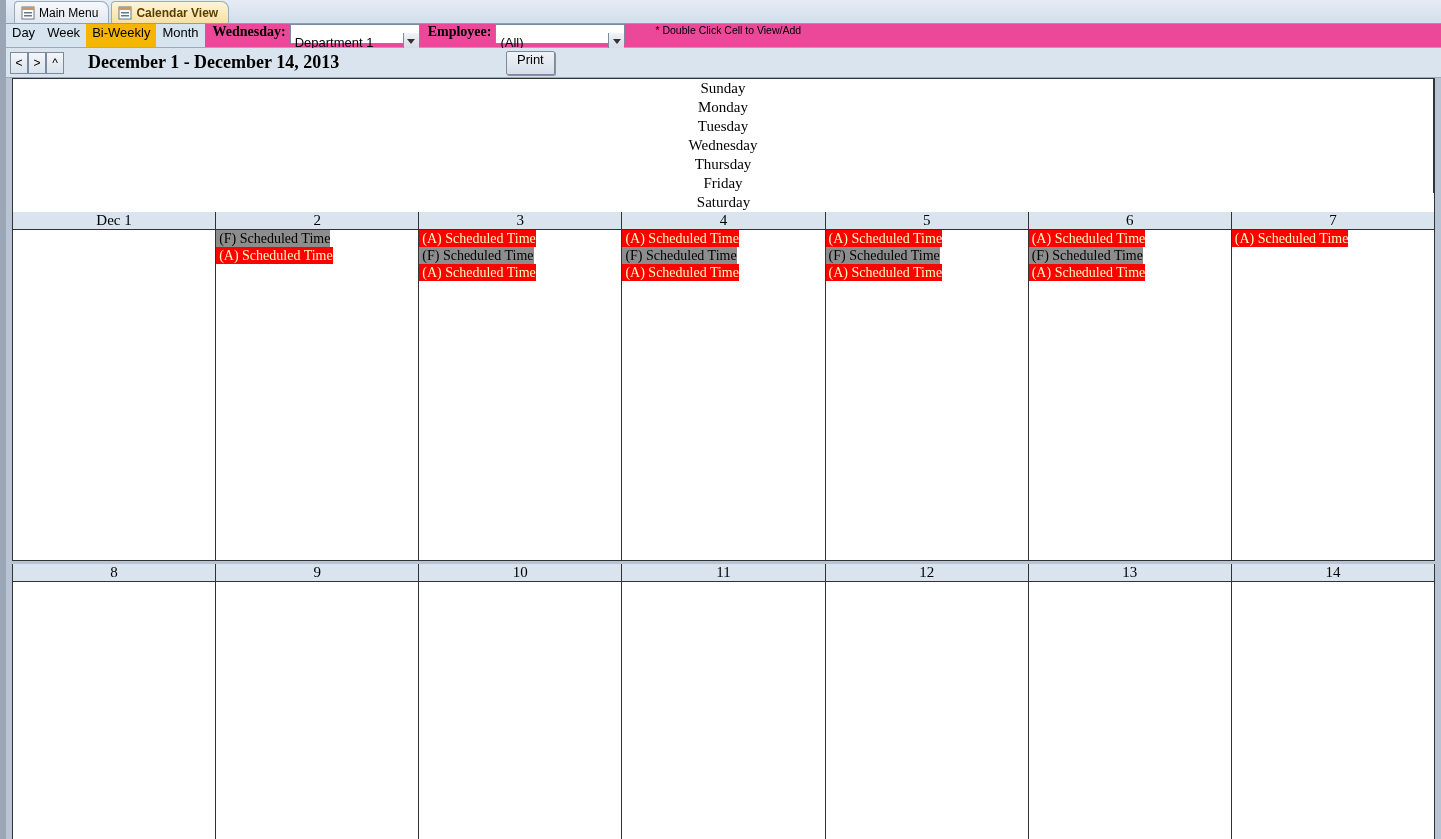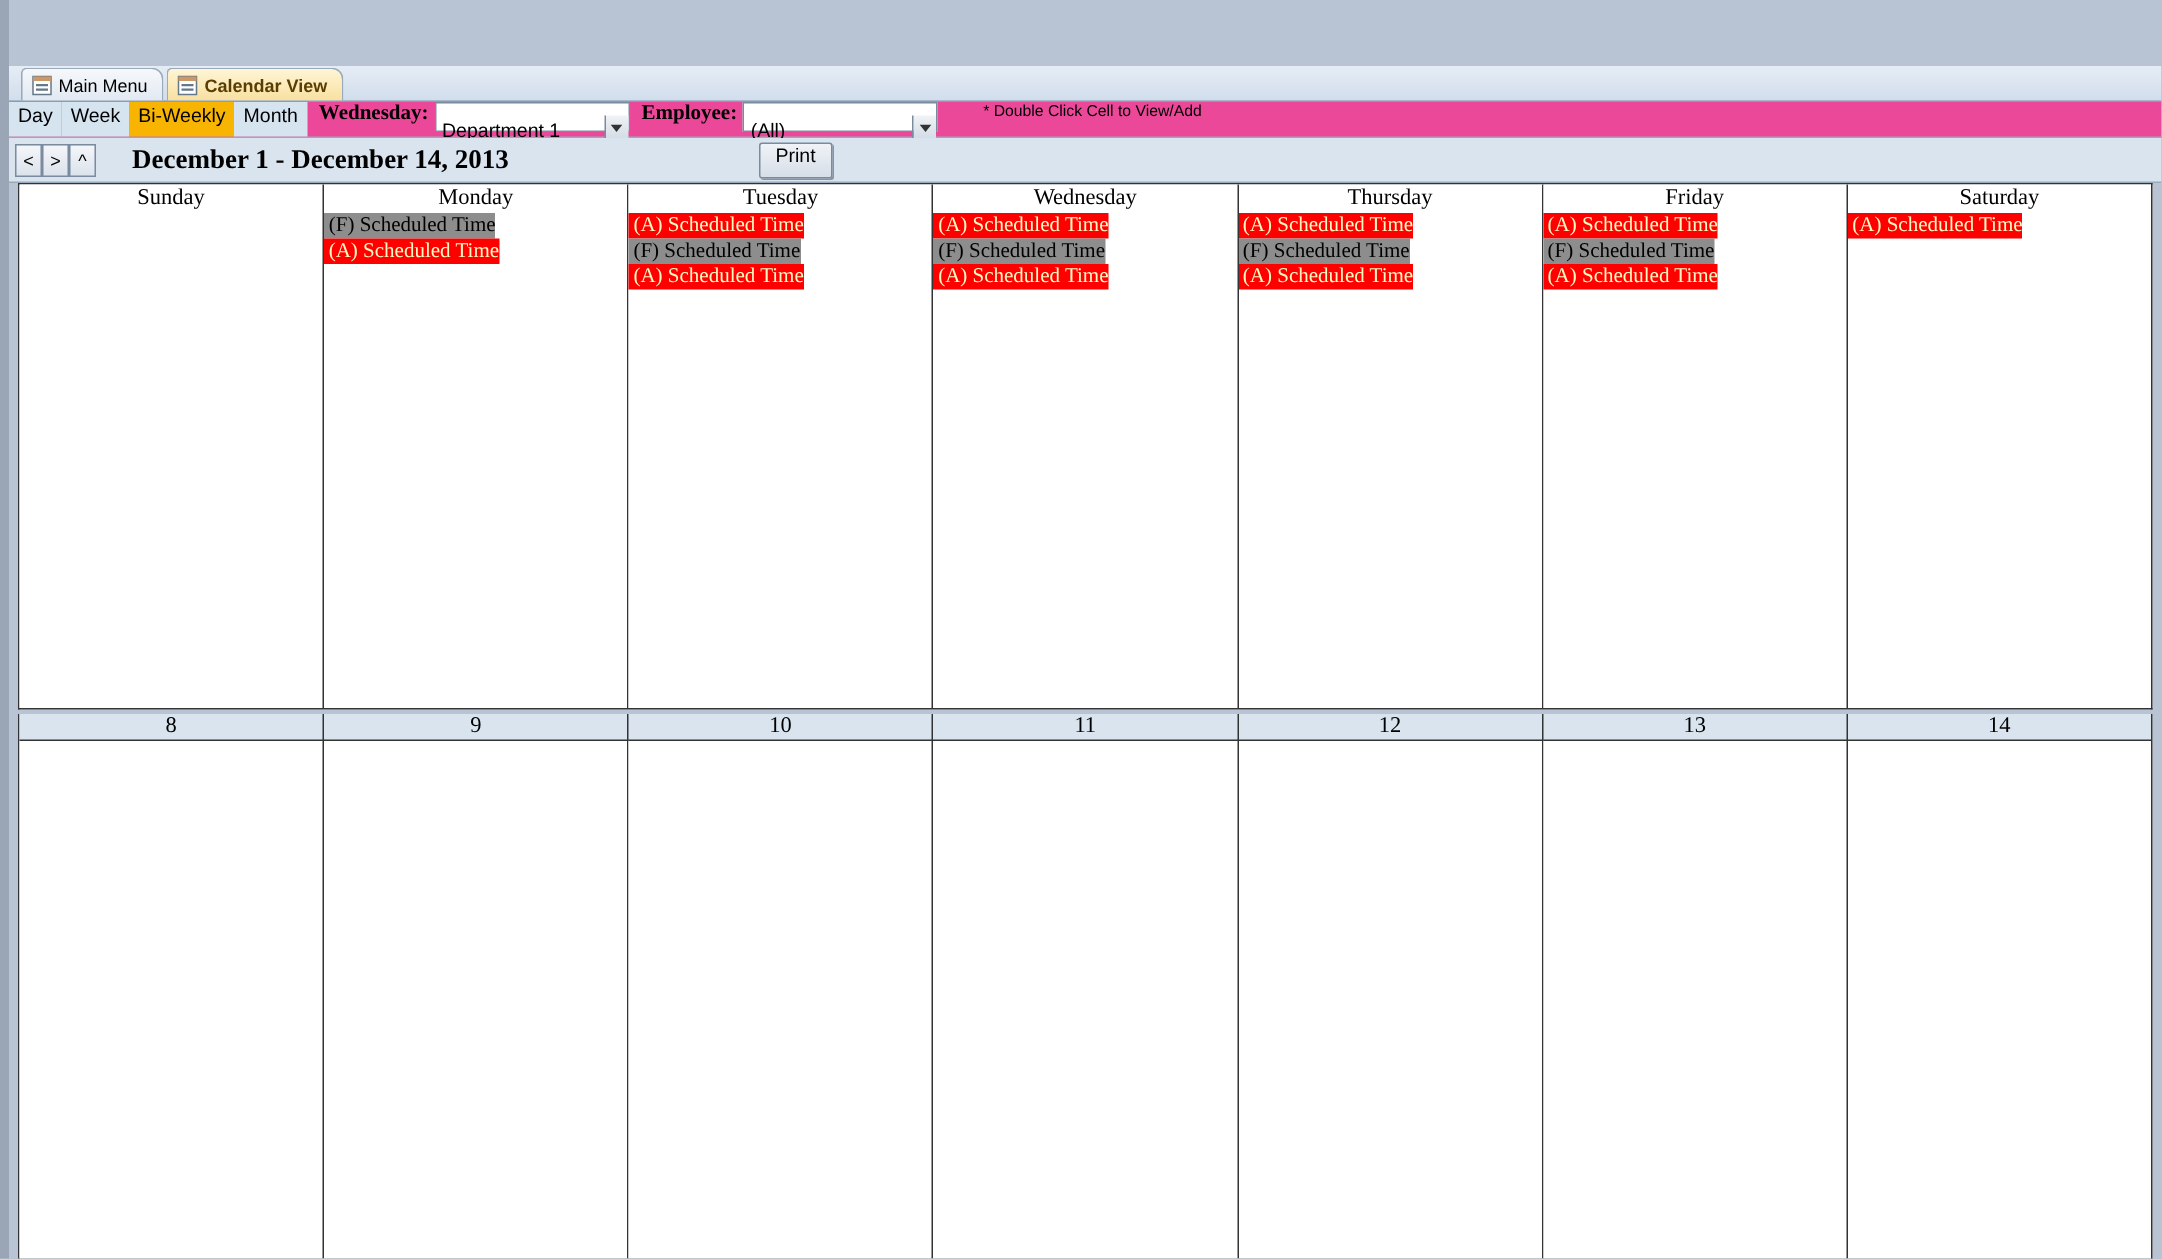--- a/index.html
+++ b/index.html
@@ -1,20 +1,20 @@
 <!DOCTYPE html>
 <html><head>
 <meta charset="utf-8">
 <style>
   * { box-sizing: border-box; margin: 0; padding: 0; }
   html, body { width: 1441px; height: 839px; font-family: "Segoe UI", Tahoma, sans-serif; font-size: 13px; background: #b8c4d4; overflow: hidden; }
   body { border-left: 6px solid #9aa6b5; }
 
   
-  .tabstrip { height: 24px; background: linear-gradient(#e5ecf5,#d2deec); border-bottom: 1px solid #8a9db3; display: flex; align-items: flex-end; padding-left: 8px; margin-top: 44px; }
+  .tabstrip { height: 24px; background: linear-gradient(#e5ecf5,#d2deec); border-bottom: 1px solid #8a9db3; display: flex; align-items: flex-end; padding-left: 8px; }
   .tab { display: flex; align-items: center; height: 22px; padding: 0 10px 0 6px; margin-right: 2px; background: linear-gradient(#f6f8fb,#e2e9f2); border: 1px solid #9ab; border-bottom: none; border-top-left-radius: 4px; border-top-right-radius: 8px; font-size: 12px; cursor: default; position: relative; }
   .tab.active { background: linear-gradient(#fff5d6,#f8e0a0); font-weight: bold; color: #5a3d00; }
   .tab svg { margin-right: 4px; }
 
   
   .toolbar { height: 24px; background: #ec4899; border-bottom: 1px solid #9ab; display: flex; align-items: flex-start; padding: 0; }
   .vbtn { height: 23px; padding: 1px 6px 0 6px; background: #d6e4f0; font-size: 13px; font-family: Tahoma, sans-serif; cursor: pointer; }
   .vbtn + .vbtn { }
   .vbtn.sel { background: #f7b400; }
   .lbl { font-size: 14px; font-weight: bold; padding: 0 4px 0 8px; font-family: "Times New Roman", serif; }
@@ -23,21 +23,21 @@
   .hint { font-size: 10.5px; margin-left: 30px; color: #000; }
 
   
   .navrow { height: 30px; background: #d9e4ee; border-bottom: 1px solid #9ab; display: flex; align-items: center; padding: 2px 4px; }
   .sqbtn { width: 18px; height: 22px; border: 1px solid #7a8ba0; background: linear-gradient(#f4f6f9,#dce3ec); font-size: 12px; display:flex;align-items:center;justify-content:center; cursor:pointer; }
   .range { font-family: Liberation Serif, serif; font-size: 18px; font-weight: bold; margin-left: 24px; }
   .printbtn { position:absolute; left:500px; height: 24px; padding: 0 10px; border: 1px solid #7a8ba0; border-radius:2px; background: linear-gradient(#f0f3f7,#d6dee8); box-shadow: 1px 1px 0 #88939f; font-size: 13px; cursor:pointer; }
 
   
   .cal { padding: 0 6px 0 6px; }
-  .hdrrow { display:flex; background:#fff; border:1px solid #333; border-bottom:none; font-family:"Times New Roman",serif; font-size:15px; }
+  .hdrrow { display:flex; background:#fff; border:1px solid #333; border-bottom:none; font-family:"Times New Roman",serif; font-size:15px;flex-direction:column; }
   .hdrrow > div { flex:1; text-align:center; border-right:1px solid #333; padding:1px 0; background:#fff; }
   .hdrrow > div:last-child { border-right:none; }
 
   .weekblock { border:1px solid #333; border-top:none; margin-bottom:3px; background:#fff; }
   .daterow { display:flex; background:#d9e4ee; }
   .daterow > div { flex:1; text-align:center; border-right:1px solid #333; border-bottom:1px solid #333; font-family:"Times New Roman",serif; font-size:15px; padding:0; }
   .daterow > div:last-child{border-right:none;}
   .bodyrow { display:flex; min-height:330px; }
   .bodyrow.short { min-height:345px; }
   .daycell { flex:1; border-right:1px solid #333; background:#fff; display:flex; flex-direction:column; align-items:flex-start; padding:0; }
@@ -110,20 +110,29 @@
     <div>Sunday</div>
     <div>Monday</div>
     <div>Tuesday</div>
     <div>Wednesday</div>
     <div>Thursday</div>
     <div>Friday</div>
     <div>Saturday</div>
   </div>
 
   <div class="weekblock">
+    <div class="daterow">
+      <div>Dec 1</div>
+      <div>2</div>
+      <div>3</div>
+      <div>4</div>
+      <div>5</div>
+      <div>6</div>
+      <div>7</div>
+    </div>
     <div class="bodyrow" id="w1">
         <div class="daycell"></div>
         <div class="daycell">
           <div class="evt gray">(F) Scheduled Time</div>
           <div class="evt red">(A) Scheduled Time</div>
         </div>
         <div class="daycell">
           <div class="evt red">(A) Scheduled Time</div>
           <div class="evt gray">(F) Scheduled Time</div>
           <div class="evt red">(A) Scheduled Time</div>

